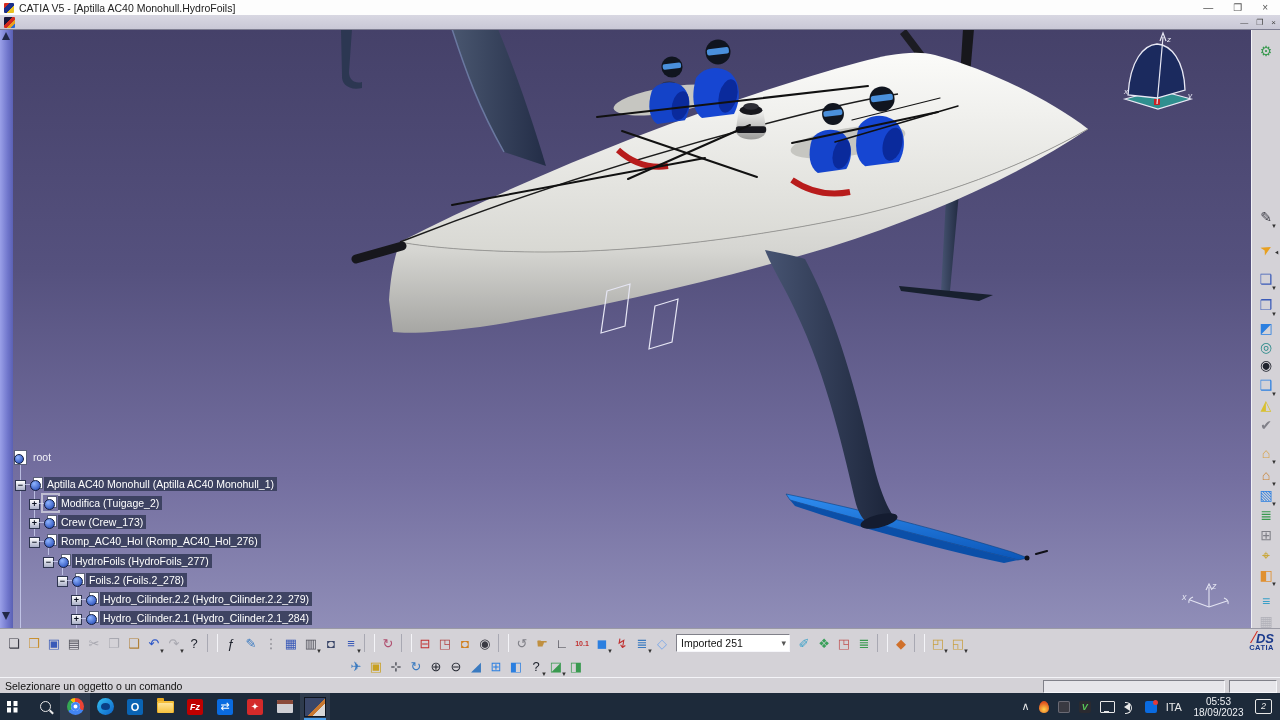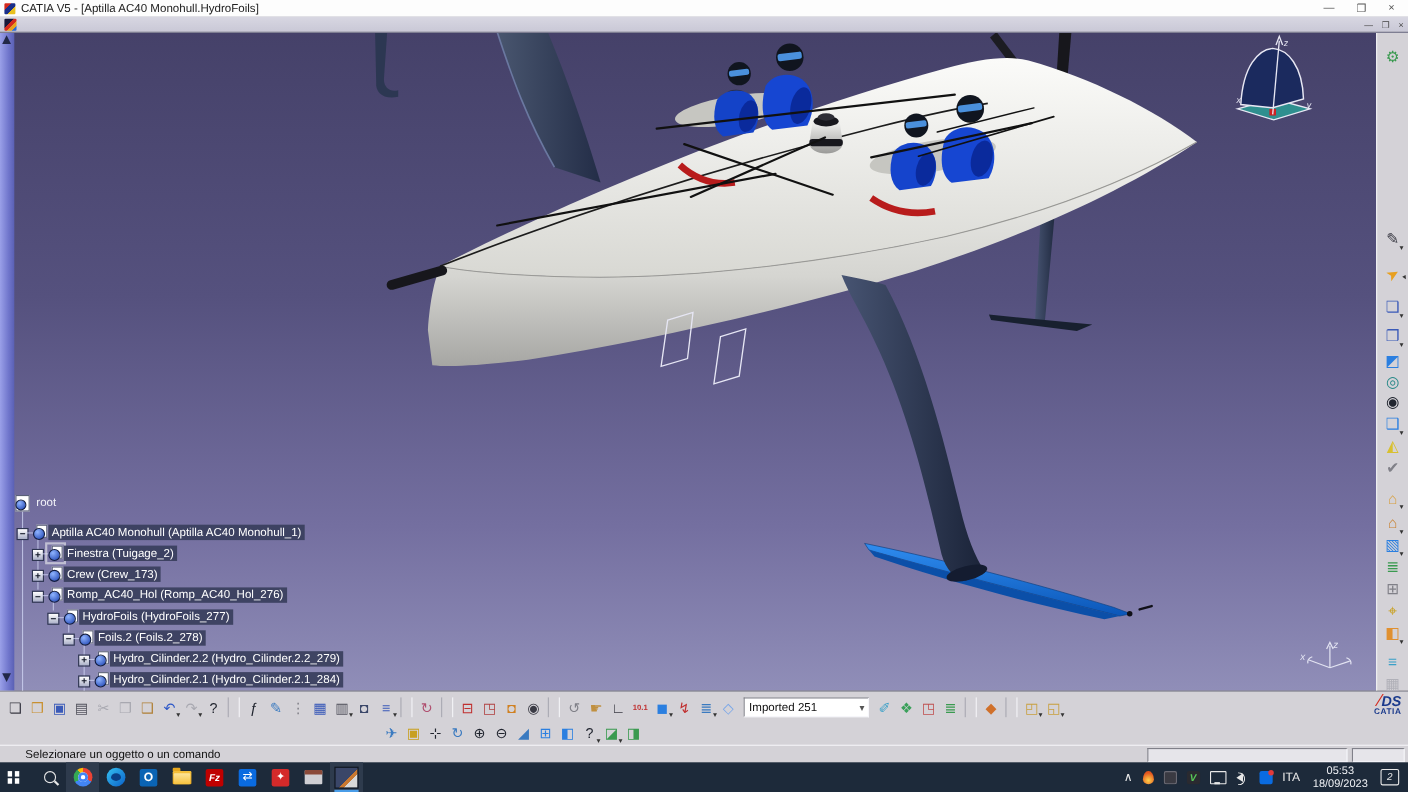--- a/index.html
+++ b/index.html
@@ -50,21 +50,21 @@
   .tbi .dd{position:absolute;right:-1px;bottom:-1px;font-size:6px;color:#333;}
   .tsep{width:9px;height:18px;border-left:1px solid #a8a8b2;border-right:1px solid #f4f4f8;margin:0 3px;}
   #combo{width:108px;height:16px;background:#fff;border:1px solid;border-color:#808089 #f6f6fa #f6f6fa #808089;display:flex;align-items:center;font-size:10.5px;color:#111;padding-left:4px;margin:0 4px;cursor:pointer;}
   #combo .chev{margin-left:auto;margin-right:3px;color:#555;font-size:9px;}
   #dslogo{position:absolute;right:6px;top:4px;text-align:right;line-height:9px;cursor:default;}
   #dslogo .ds{font-size:13px;font-style:italic;font-weight:bold;color:#1a3a8c;}
   #dslogo .sw{color:#d42a1e;}
   #dslogo .ca{font-size:7.5px;font-weight:bold;color:#1a3a8c;letter-spacing:.5px;}
   
   #statusbar{left:0;top:677px;width:1280px;height:16px;background:#d4d2d7;border-top:1px solid #f4f4f8;display:flex;align-items:center;z-index:7;font-size:10.5px;color:#111;}
-  #statusmsg{margin-left:23px;}
+  #statusmsg{margin-left:5px;}
   .sfield{height:11px;background:#e6e5ea;border:1px solid;border-color:#808089 #f6f6fa #f6f6fa #808089;}
   
   #taskbar{left:0;top:693px;width:1280px;height:27px;background:#1d2a3a;display:flex;align-items:center;z-index:9;}
   .ti{width:30px;height:27px;display:flex;align-items:center;justify-content:center;position:relative;cursor:pointer;flex:0 0 auto;}
   .ti.active{background:#2e3b4d;}
   .ti.underline:after{content:"";position:absolute;left:4px;right:4px;bottom:0;height:2px;background:#4a9de8;}
   .ti-start i{display:block;width:4.5px;height:4.5px;background:#fff;box-shadow:6.5px 0 #fff,0 6.5px #fff,6.5px 6.5px #fff;margin:-6px 6px 0 -6px;}
   .ti-search i{display:block;width:9px;height:9px;border:1.7px solid #e8e8e8;border-radius:50%;position:relative;}
   .ti-search i:after{content:"";position:absolute;left:8px;top:9px;width:5px;height:1.7px;background:#e8e8e8;transform:rotate(45deg);}
   .ti-chrome i{display:block;width:17px;height:17px;border-radius:50%;background:conic-gradient(#ea4335 0 33%,#4285f4 33% 66%,#34a853 66% 90%,#fbbc05 90%);position:relative;}
@@ -272,21 +272,21 @@
   <div id="treeitems">
       <span class="tico rootdoc" style="left: 14px; top: 421px;"></span>
       <span class="tlabel noback" style="left: 30px; top: 421px;">root</span>
       <div class="texp" style="left: 15px; top: 451px;">−</div>
       <div class="th" style="left: 24px; top: 455px; width: 6px;"></div>
       <span class="tico product" style="left: 30px; top: 448px;"></span>
       <span class="tlabel" style="left: 44px; top: 448px;">Aptilla AC40 Monohull (Aptilla AC40 Monohull_1)</span>
       <div class="texp" style="left: 29px; top: 470px;">+</div>
       <div class="th" style="left: 38px; top: 474px; width: 6px;"></div>
       <span class="tico product boxed" style="left: 44px; top: 467px;"></span>
-      <span class="tlabel" style="left: 58px; top: 467px;">Finestra (Tuigage_2)</span>
+      <span class="tlabel" style="left: 58px; top: 467px;">Modifica (Tuigage_2)</span>
       <div class="texp" style="left: 29px; top: 489px;">+</div>
       <div class="th" style="left: 38px; top: 493px; width: 6px;"></div>
       <span class="tico product" style="left: 44px; top: 486px;"></span>
       <span class="tlabel" style="left: 58px; top: 486px;">Crew (Crew_173)</span>
       <div class="texp" style="left: 29px; top: 508px;">−</div>
       <div class="th" style="left: 38px; top: 512px; width: 6px;"></div>
       <span class="tico product" style="left: 44px; top: 505px;"></span>
       <span class="tlabel" style="left: 58px; top: 505px;">Romp_AC40_Hol (Romp_AC40_Hol_276)</span>
       <div class="texp" style="left: 43px; top: 528px;">−</div>
       <div class="th" style="left: 52px; top: 532px; width: 6px;"></div>

